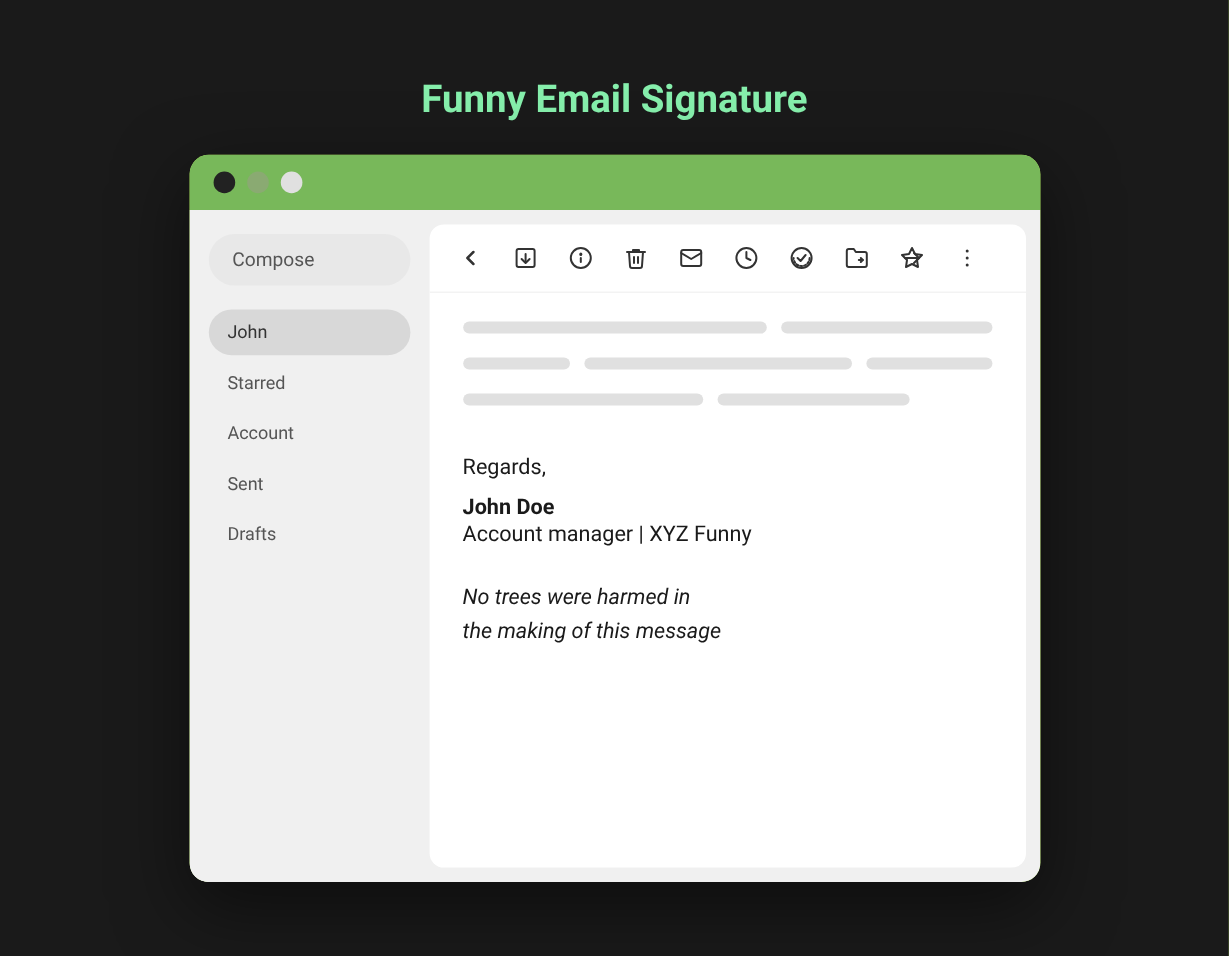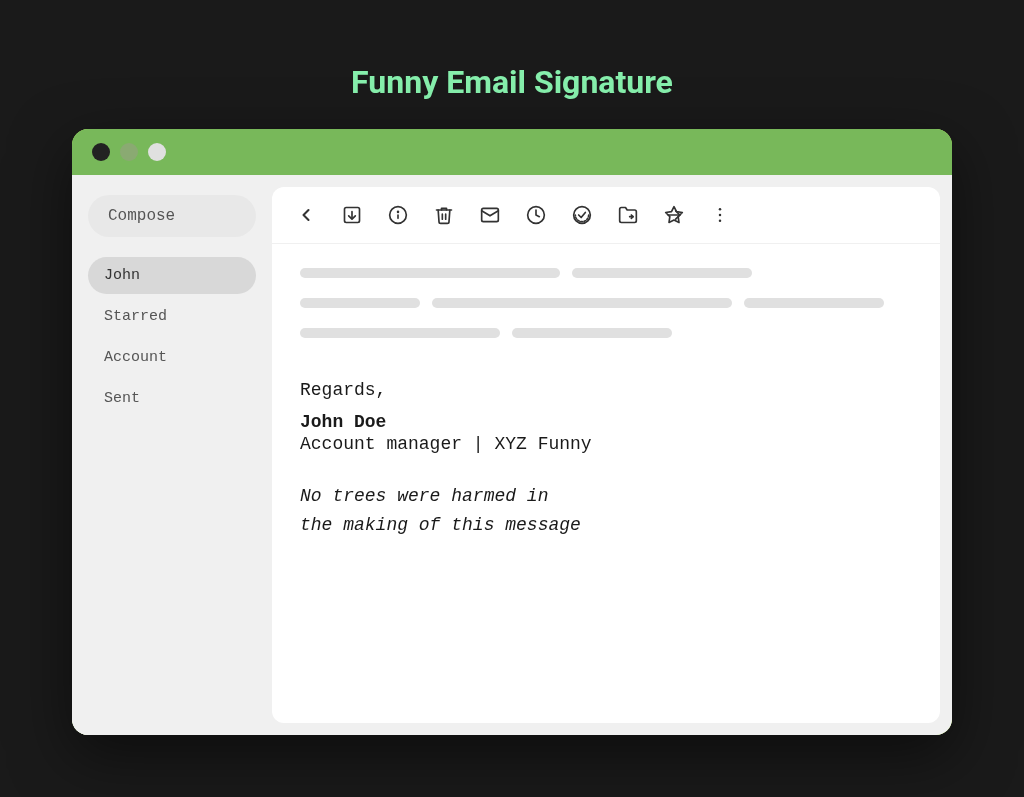--- a/index.html
+++ b/index.html
@@ -17,27 +17,26 @@
 
     .page-title {
       color: #86efac;
       font-size: 32px;
       font-weight: 700;
       margin-bottom: 28px;
       text-align: center;
     }
 
     .browser-window {
-      width: 880px;
+      width: 709px;
       max-width: 100%;
       border-radius: 16px;
       overflow: hidden;
       box-shadow: 0 20px 60px rgba(0,0,0,0.5);
       background: #bef264;
-      font-family: Liberation Mono, monospace;
     }
 
     .browser-titlebar {
       background: #78b85a;
       padding: 14px 20px;
       display: flex;
       align-items: center;
       gap: 10px;
     }
 
@@ -199,20 +198,21 @@
   </div>
 
   <div class="browser-body">
 
     <div class="sidebar">
       <button class="compose-button">Compose</button>
       <div class="nav-item active">John</div>
       <div class="nav-item">Starred</div>
       <div class="nav-item">Account</div>
       <div class="nav-item">Sent</div>
+      <div class="nav-item">Drafts</div>
     </div>
 
     <div class="email-main">
 
       <div class="email-toolbar">
         <div class="toolbar-icon">
           <svg viewBox="0 0 24 24" fill="none" stroke="currentColor" stroke-width="2.5" stroke-linecap="round" stroke-linejoin="round">
             <polyline points="15 18 9 12 15 6"></polyline>
           </svg>
         </div>

